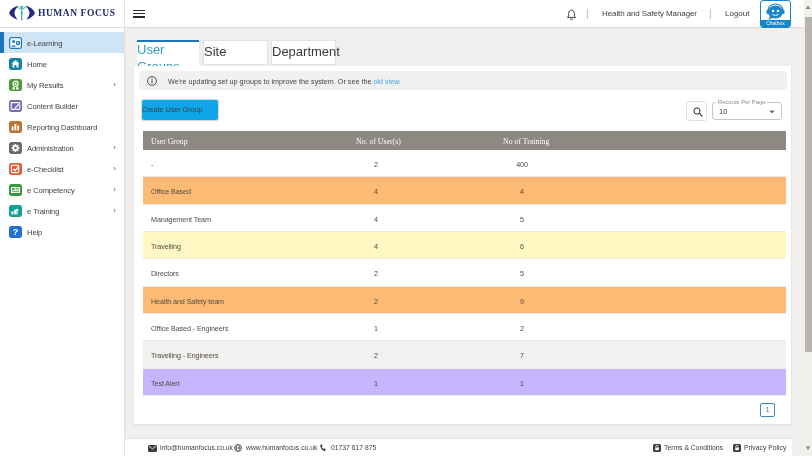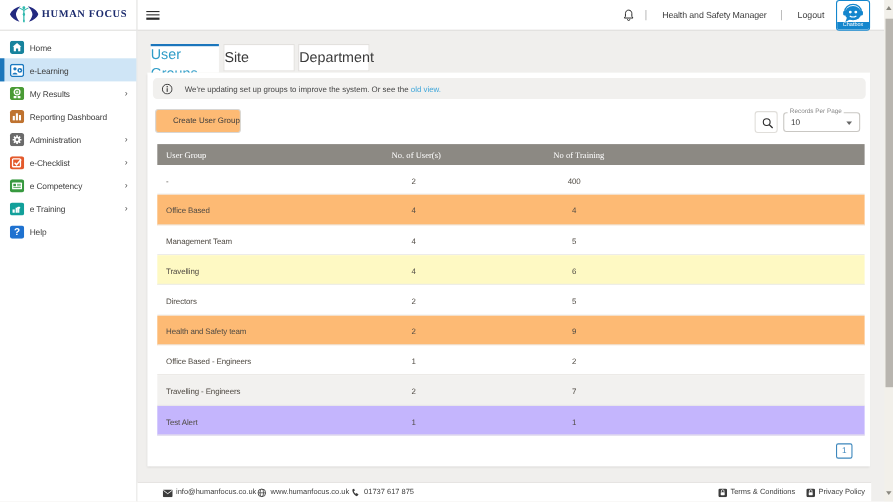--- a/index.html
+++ b/index.html
@@ -28,21 +28,21 @@
 
 .tab { top:40px; height:26px; background:#fff; font-size:13px; text-align:left; line-height:21px; }
 #tab1 { left:137px; width:62px; border-top:2.5px solid #1b76bc; color:#2e9cc7; line-height:16.5px; }
 #tab2 { left:203px; width:65px; border:1px solid #e3e1de; color:#3a3a3a; height:25px;}
 #tab3 { left:271px; width:65px; border:1px solid #e3e1de; color:#3a3a3a; height:25px;}
 
 #card { left:134px; top:66px; width:657px; height:358px; background:#fff; box-shadow:0 1px 2px rgba(0,0,0,0.10); }
 #banner { left:139px; top:71px; width:648px; height:19px; background:#f1f0ee; border-radius:4px; }
 #bannertext { left:168px; top:6px; font-size:7.2px; color:#454545; }
 #bannertext .lnk { color:#41a7da;margin-top:22px; }
-#cbtn { left:141px; top:99px; width:78px; height:22px; border:1px solid #d8d6d3; border-radius:3px; background:#fdba74; font-size:7.2px; color:#3d3d3d; text-align:right; line-height:20px; }
+#cbtn { left:141px; top:99px; width:78px; height:22px; border:1px solid #d8d6d3; border-radius:3px; background:#0ea5e9; font-size:7.2px; color:#3d3d3d; text-align:left; line-height:20px; }
 #searchbox { left:686px; top:101px; width:21px; height:20px; border:1px solid #e0deda; border-radius:3px; }
 #rpp { left:712px; top:102px; width:70px; height:18px; border:1px solid #c9c7c3; border-radius:3px; }
 #rpplbl { left:716px; top:98.5px; font-size:5.8px; color:#8a8a8a; background:#fff; padding:0 2px; }
 #rppval { left:719px; top:107px; font-size:7.5px; color:#3d3d3d; }
 
 #thead { left:143px; top:131px; width:643px; height:19px; background:#8c8983; color:#fff; font-size:7.8px;font-family:Liberation Serif, serif; }
 #thead span { position:absolute; top:5.5px; }
 .trow { left:143px; width:643px; font-size:7.2px; letter-spacing:-0.1px; color:#504b44; border-bottom:1px solid #eceae7; }
 .trow span { position:absolute; }
 .c1 { left:8px; }
@@ -94,47 +94,55 @@
 <circle cx="12.7" cy="2" r="1.3" fill="#2eb8ad"></circle>
 <rect x="12.15" y="3.5" width="1.1" height="11" fill="#2eb8ad"></rect>
 <path d="M12.4 4.8 L8.3 2.6 L8.7 1.8 L12.7 3.8 Z" fill="#2eb8ad"></path>
 <path d="M13 4.8 L17.1 2.6 L16.7 1.8 L12.7 3.8 Z" fill="#2eb8ad"></path>
 <ellipse cx="12.7" cy="8" rx="1" ry="1.5" fill="#2eb8ad"></ellipse>
 <path d="M12.15 13 L11.9 15.3 L12.6 15.3 L12.7 14 L12.8 15.3 L13.5 15.3 L13.25 13 Z" fill="#2eb8ad"></path>
 </svg>
 <div id="logotext" class="abs">HUMAN FOCUS</div>
 
 <div id="sidebar" class="abs">
-<div class="mi">
-      <svg class="ic" viewBox="0 0 13 12">
-        <rect width="13" height="12" rx="2" fill="#17839d"></rect>
-        <path d="M6.5 2.2 L2.5 5.5 L3.5 5.5 L3.5 9.5 L5.5 9.5 L5.5 7 L7.5 7 L7.5 9.5 L9.5 9.5 L9.5 5.5 L10.5 5.5 Z" fill="#fff"></path>
-      </svg>
-      <span class="lb">Home</span>
-    </div>
 <div class="mi active">
       <svg class="ic" viewBox="0 0 13 12">
         <rect x="0.6" y="0.6" width="11.8" height="10.8" rx="1.6" fill="#fff" stroke="#1a79c0" stroke-width="1.3"></rect>
         <circle cx="4.6" cy="4.6" r="1.5" fill="#1a79c0"></circle>
         <path d="M2.3 9.8 C2.3 7.6 6.9 7.6 6.9 9.8 Z" fill="#1a79c0"></path>
         <circle cx="9" cy="6" r="2.2" fill="#1a79c0"></circle>
         <path d="M8.3 5 L10.3 6 L8.3 7 Z" fill="#fff"></path>
       </svg>
       <span class="lb">e-Learning</span>
     </div>
 <div class="mi">
       <svg class="ic" viewBox="0 0 13 12">
+        <rect width="13" height="12" rx="2" fill="#17839d"></rect>
+        <path d="M6.5 2.2 L2.5 5.5 L3.5 5.5 L3.5 9.5 L5.5 9.5 L5.5 7 L7.5 7 L7.5 9.5 L9.5 9.5 L9.5 5.5 L10.5 5.5 Z" fill="#fff"></path>
+      </svg>
+      <span class="lb">Home</span>
+    </div>
+<div class="mi">
+      <svg class="ic" viewBox="0 0 13 12">
         <rect width="13" height="12" rx="2" fill="#4a9b35"></rect>
         <circle cx="6.5" cy="4.7" r="2.6" fill="none" stroke="#fff" stroke-width="1.2"></circle>
         <path d="M6.5 3.4 L6.5 6 M5.2 4.7 L7.8 4.7" stroke="#fff" stroke-width="0.9"></path>
         <rect x="3.4" y="8.2" width="2.6" height="2.2" rx="0.5" fill="#fff"></rect>
         <rect x="7" y="8.2" width="2.6" height="2.2" rx="0.5" fill="#fff"></rect>
       </svg>
       <span class="lb">My Results</span>
       <span class="ar">›</span>
+    </div>
+<div class="mi">
+      <svg class="ic" viewBox="0 0 13 12">
+        <rect width="13" height="12" rx="2" fill="#7a68b5"></rect>
+        <rect x="2.2" y="2.6" width="8.6" height="6.8" rx="0.8" fill="none" stroke="#fff" stroke-width="1.1"></rect>
+        <path d="M5 8.2 L9.8 3 L11 4.1 L6.2 9.3 Z" fill="#fff" stroke="#7a68b5" stroke-width="0.5"></path>
+      </svg>
+      <span class="lb">Content Builder</span>
     </div>
 <div class="mi">
       <svg class="ic" viewBox="0 0 13 12">
         <rect width="13" height="12" rx="2" fill="#bf7330"></rect>
         <rect x="2.6" y="5.4" width="1.9" height="4" fill="#fff"></rect>
         <rect x="5.4" y="3" width="1.9" height="6.4" fill="#fff"></rect>
         <rect x="8.2" y="4.6" width="1.9" height="4.8" fill="#fff"></rect>
       </svg>
       <span class="lb">Reporting Dashboard</span>
     </div>

